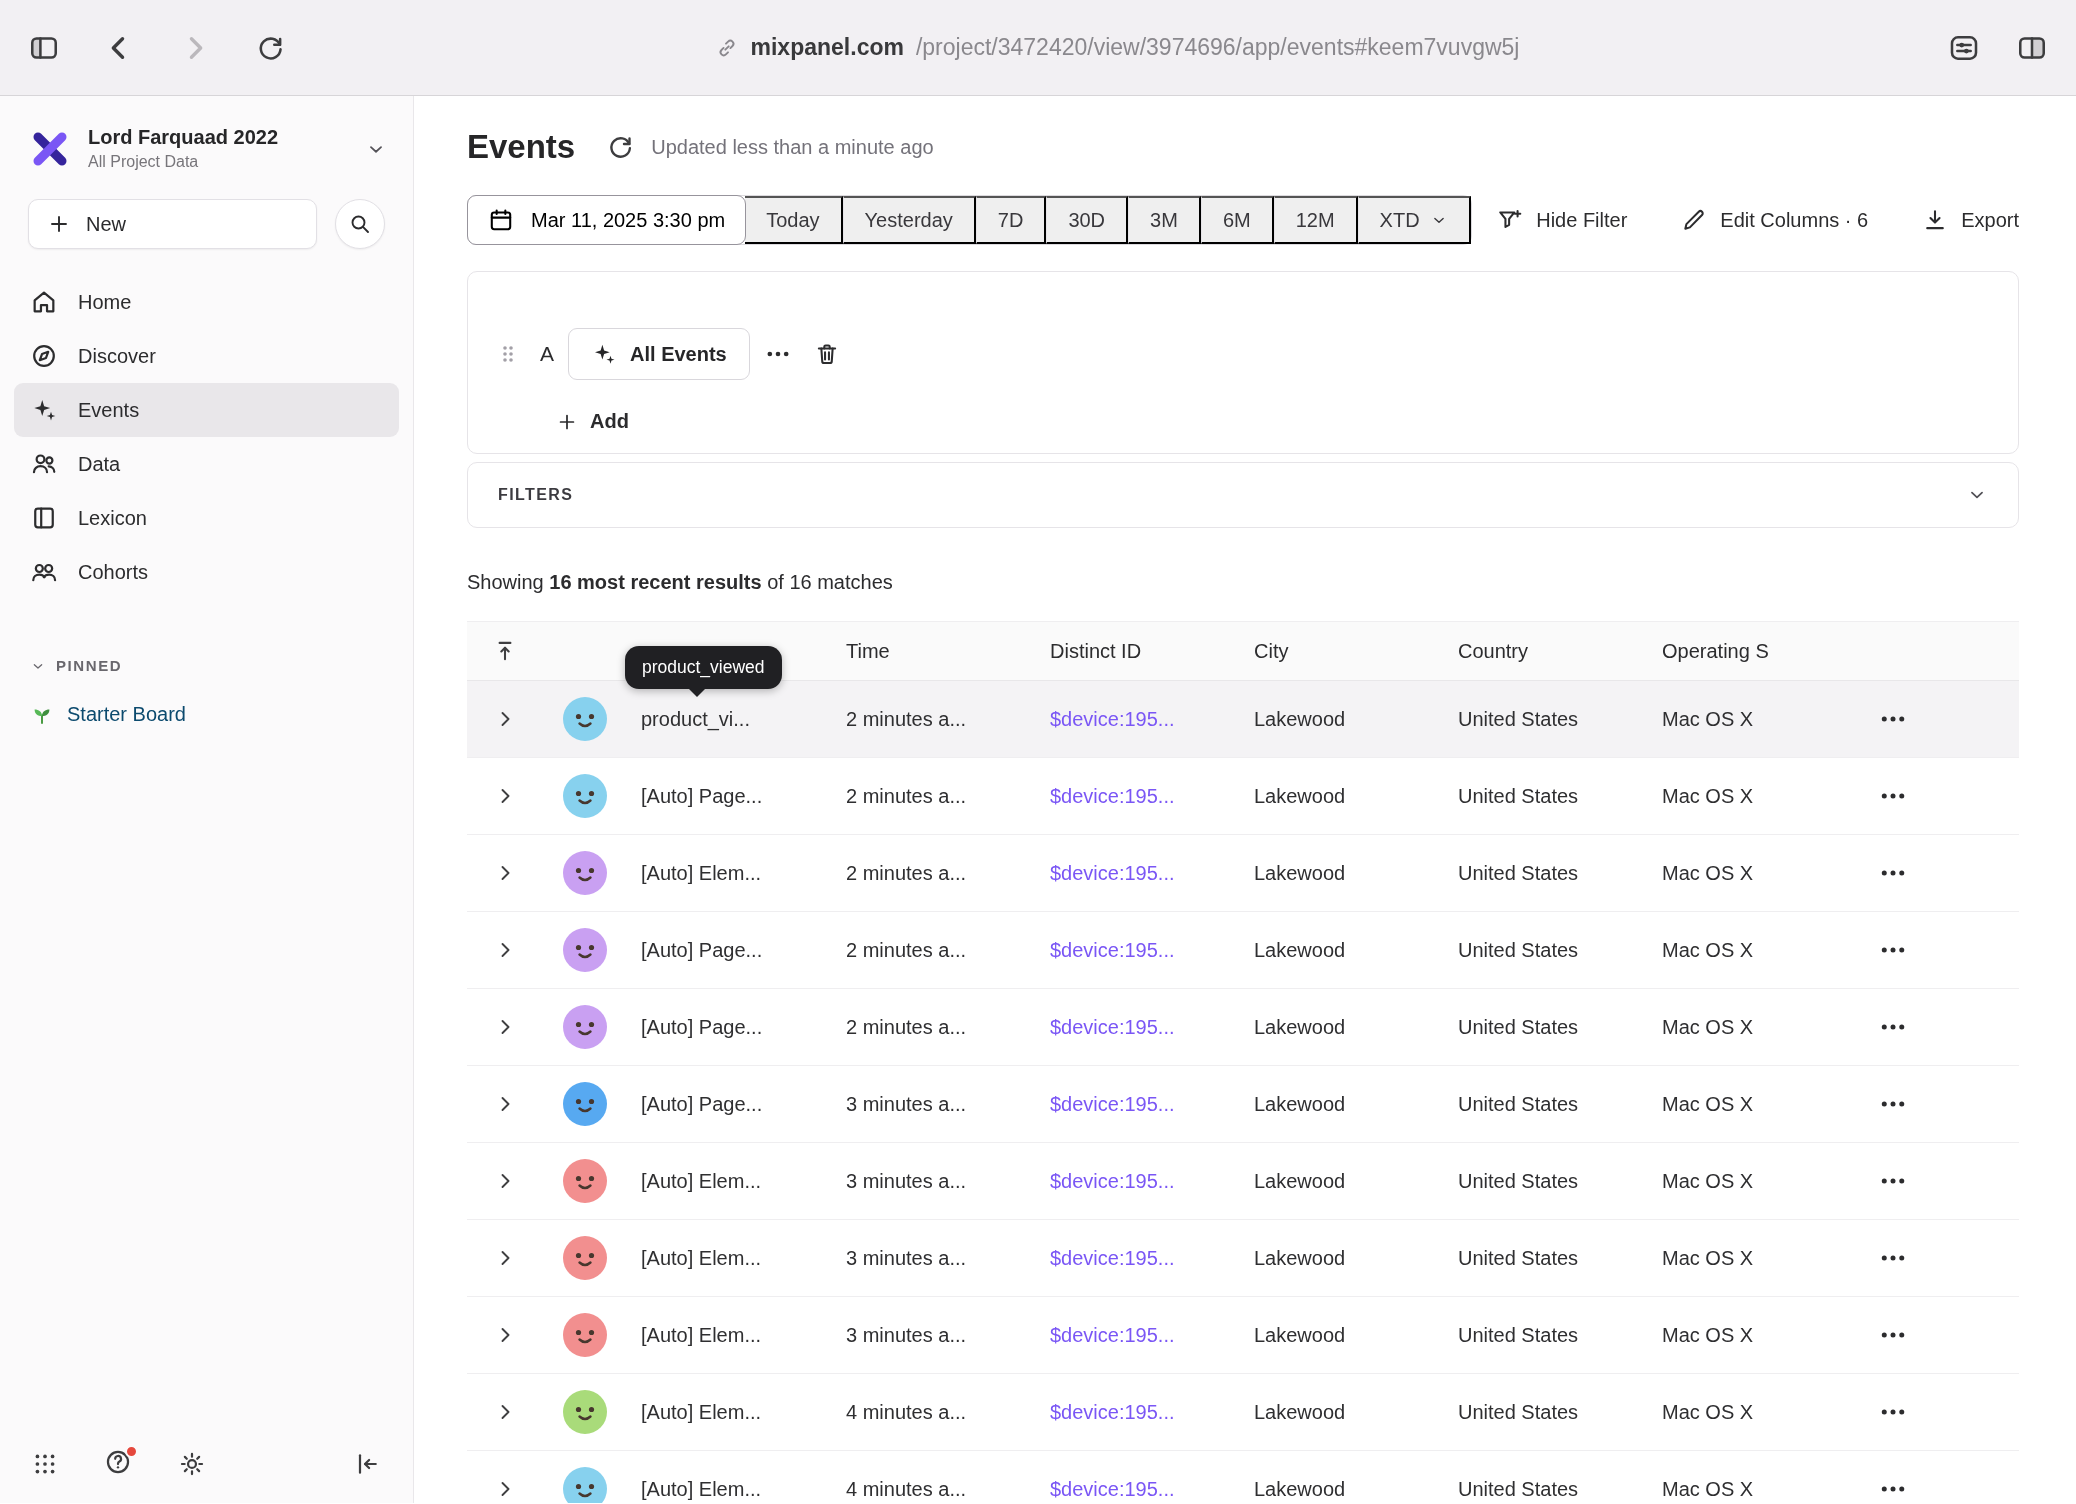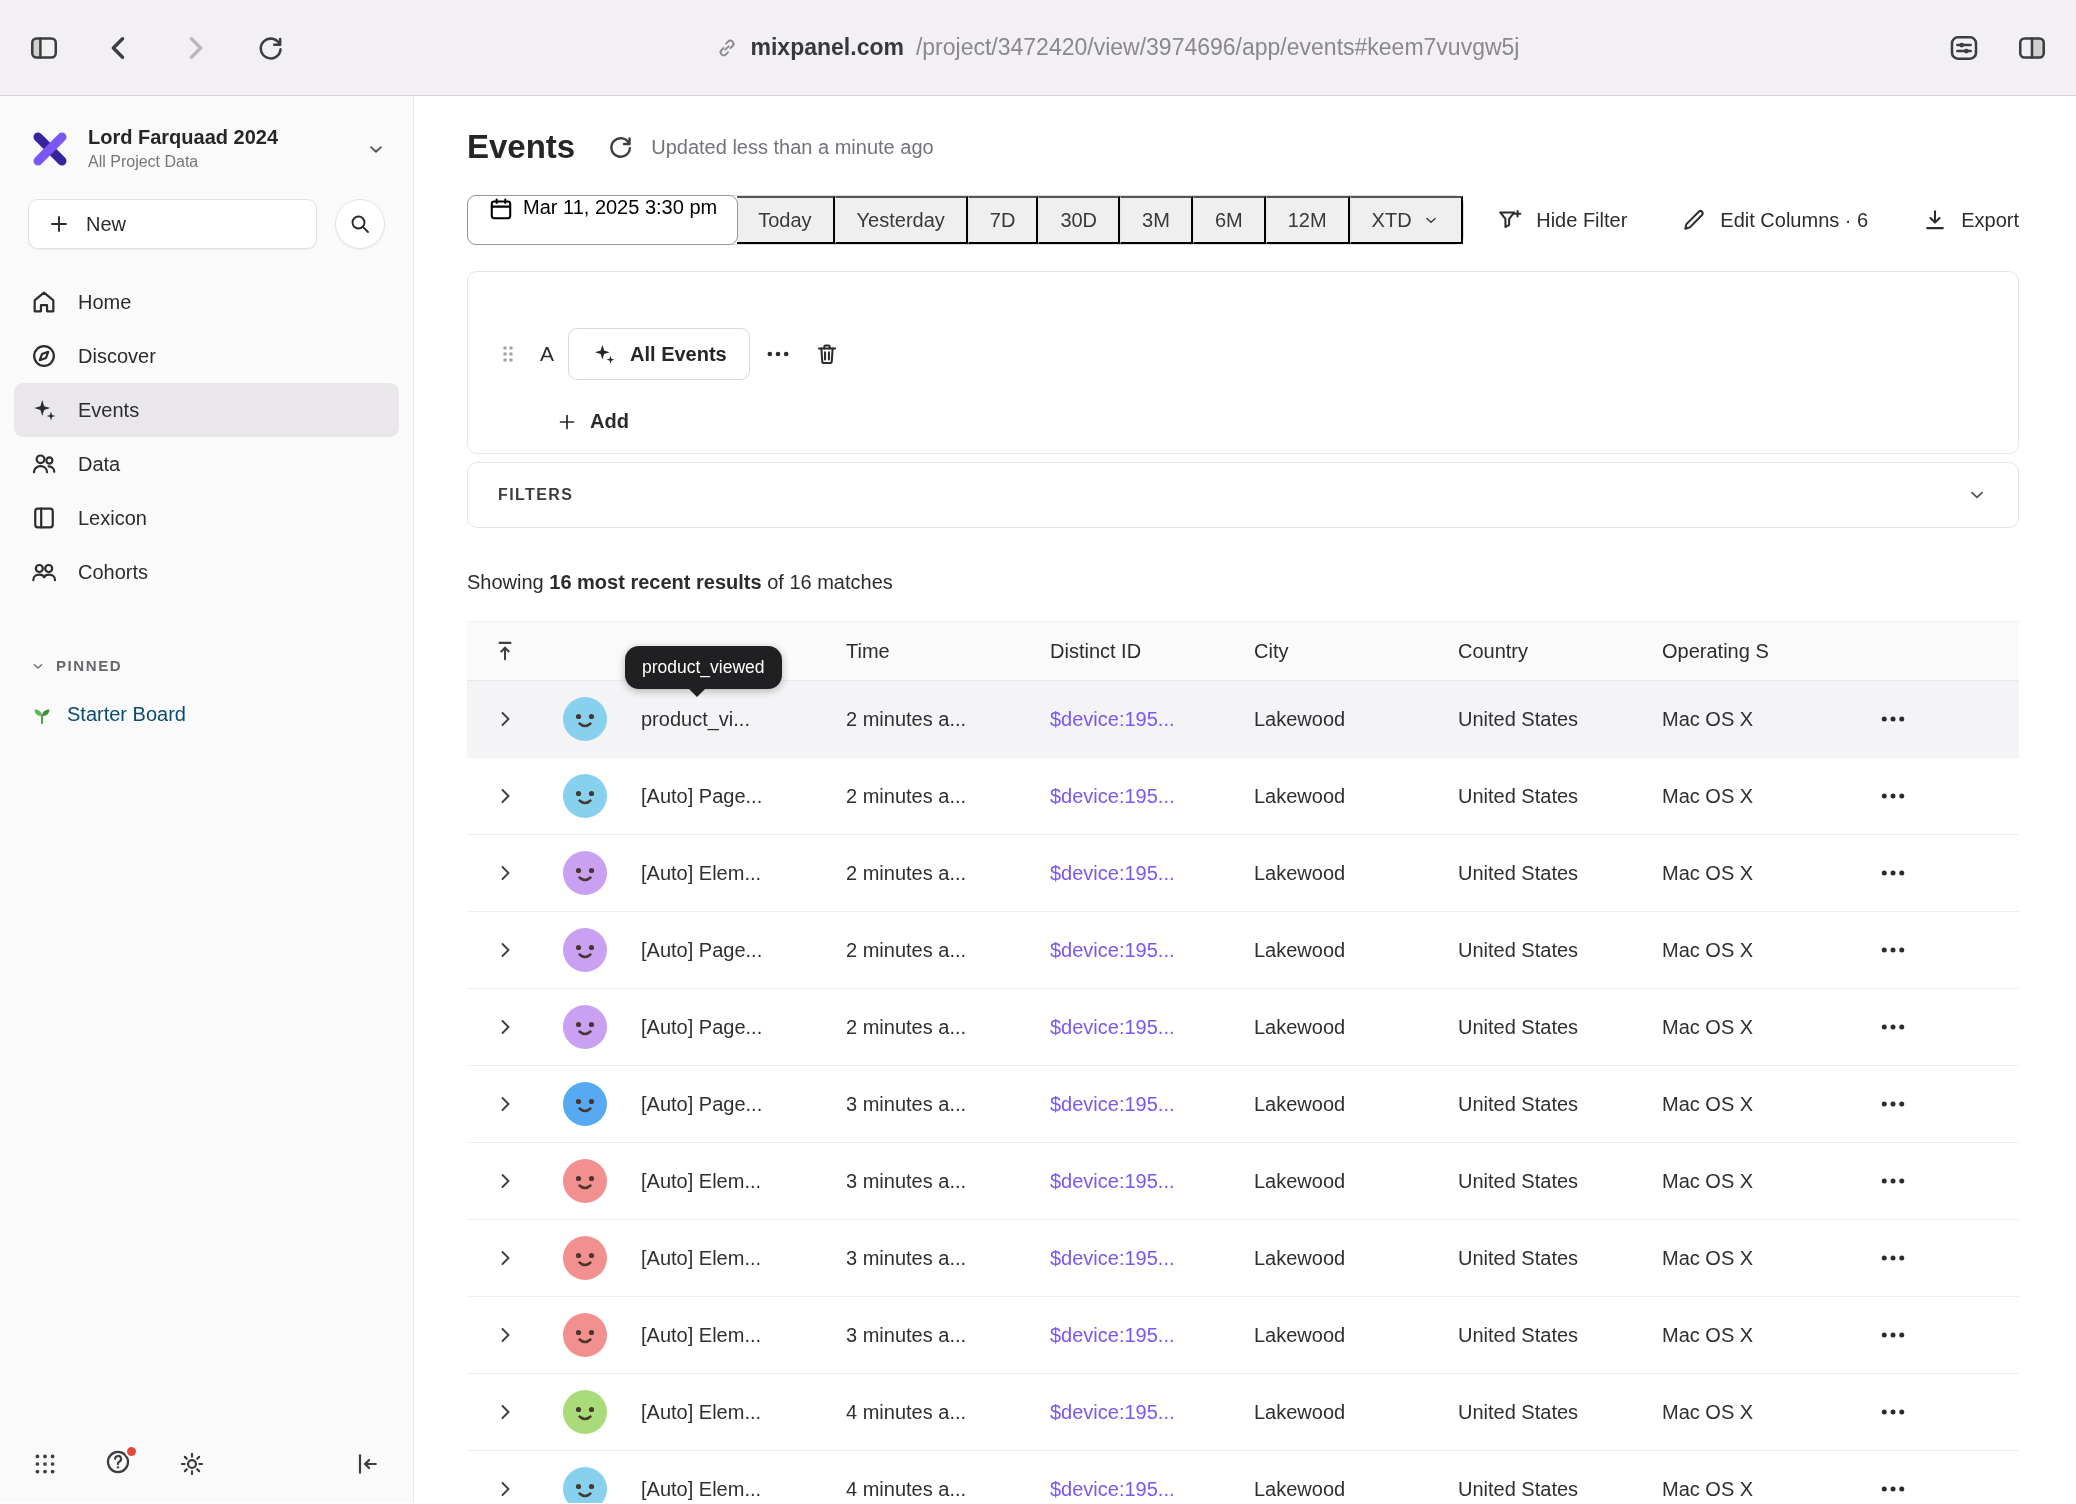--- a/index.html
+++ b/index.html
@@ -58,21 +58,21 @@
   
   .main{ flex:1; padding:27px 57px 0 53px; overflow:hidden; }
   .page-head{ display:flex; align-items:center; height:48px; }
   .page-title{ font-size:33px; font-weight:700; color:#262628; }
   .refresh-btn{ color:#3d3d3f; margin-left:30px; }
   .updated{ font-size:20px; color:#74727a; margin-left:16px; }
 
   .toolbar{ margin-top:24px; display:flex; align-items:center; height:50px; }
   .date-group{ display:flex; align-items:stretch; height:50px; border:1px solid #dcdade;
     border-radius:9px; background:#fff; }
-  .seg-date{ display:flex; align-items:flex-start; gap:9px; padding:0 20px; font-size:20px; font-weight:500;
+  .seg-date{ display:flex; align-items:center; gap:17px; padding:0 20px; font-size:20px; font-weight:500;
     border:1.5px solid #97949c; border-radius:9px; margin:-1px; background:#fff; z-index:1; cursor:pointer; }
   .seg{ display:flex; align-items:center; gap:10px; padding:0 21px; font-size:20px; color:#39383c;
     border-left:1px solid #e6e4e8; cursor:pointer; }
   .seg.first{ border-left:none; }
   .toolbar-actions{ margin-left:auto; display:flex; align-items:center; gap:54px; }
   .t-action{ display:flex; align-items:center; gap:13px; font-size:20px; font-weight:500;
     color:#2c2c2e; cursor:pointer; background:none; border:none; }
 
   .panel{ border:1px solid #e6e4e8; border-radius:10px; margin-top:26px; padding:26px 30px 14px; }
   .panel-head{ display:flex; align-items:center; justify-content:space-between;
@@ -185,21 +185,21 @@
   <aside class="sidebar">
 
     <div class="workspace">
       <span>
         <svg width="44" height="44" viewBox="0 0 44 44" fill="none" stroke-linecap="round">
           <path d="M10 10 L34 34" stroke="#35249c" stroke-width="9"></path>
           <path d="M34 10 L10 34" stroke="#7a56f5" stroke-width="9"></path>
         </svg>
       </span>
       <span class="ws-text">
-        <div class="ws-name">Lord Farquaad 2024</div>
+        <div class="ws-name">Lord Farquaad 2022</div>
         <div class="ws-sub">All Project Data</div>
       </span>
       <span class="ws-chevron">
         <svg width="22" height="22" viewBox="0 0 24 24" class="stroke-ic" stroke-width="2.2">
             <path d="M6.5 10 l5.5 5 5.5-5"></path>
           </svg>
       </span>
     </div>
 
     <div class="new-row">

